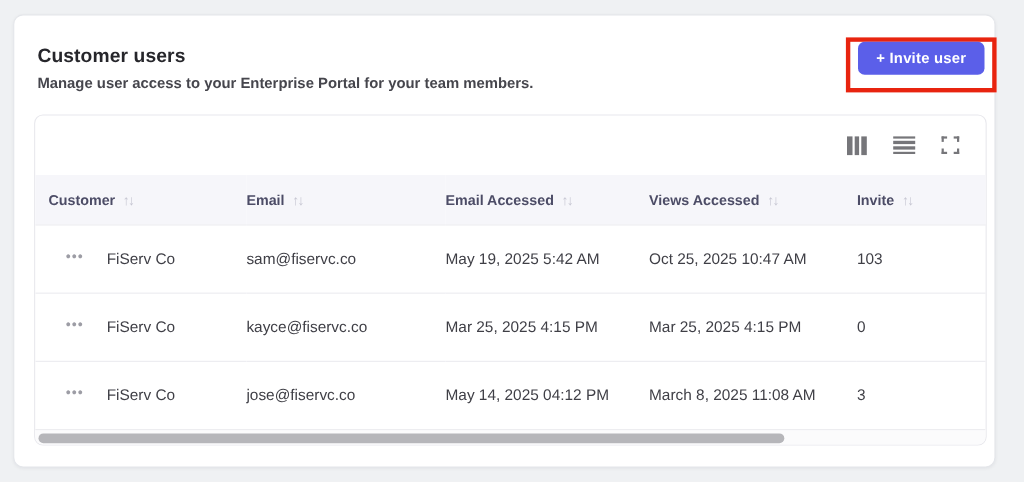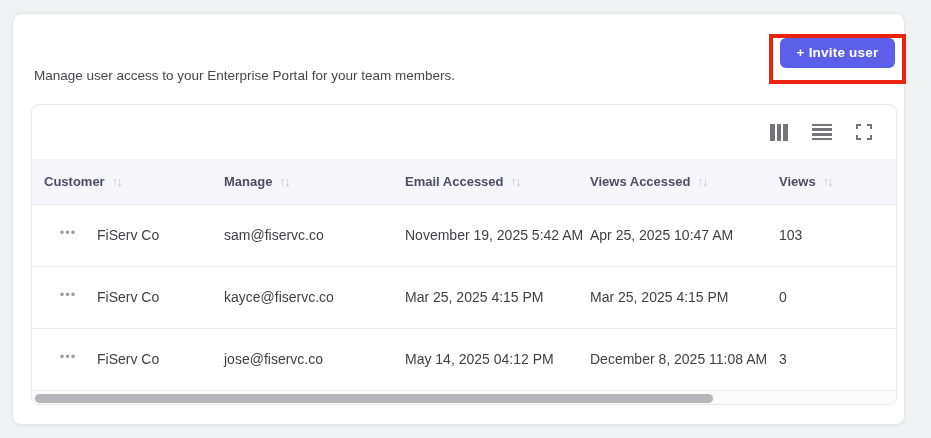--- a/index.html
+++ b/index.html
@@ -19,21 +19,21 @@
     border-radius: 9px;
     box-shadow: 0 1px 3px rgba(20,20,40,0.05);
   }
   .page-title {
     position: absolute; left: 21px; top: 26px;
     font-size: 17.5px; font-weight: bold; color: #26262b;
     letter-spacing: 0.1px;
   }
   .page-subtitle {
     position: absolute; left: 21px; top: 54px;
-    font-size: 13.5px; color: #46464d;
+    font-size: 13.5px; color: #46464d; font-weight: bold;
   }
   .annotation-box {
     position: absolute; top: 20px; right: -2px;
     width: 137px; height: 50px;
     border: 4px solid #e8240f;
     display: flex; align-items: flex-start; justify-content: center;
     background: #ffffff;
   }
   .invite-btn {
     background: #5b5fe9;
@@ -113,20 +113,21 @@
     width: 678px; height: 9px;
     background: #b6b6ba; border-radius: 5px;
     cursor: grab;
   }
 </style>
 </head>
 <body>
 
 <div class="card">
 
+  <div class="page-title">Customer users</div>
   <div class="page-subtitle">Manage user access to your Enterprise Portal for your team members.</div>
 
   <div class="annotation-box">
     <button class="invite-btn">+ Invite user</button>
   </div>
 
   <div class="table-shell">
 
     <div class="table-toolbar">
       <span class="tb-icon cols-icon">
@@ -153,37 +154,37 @@
         <colgroup>
             <col class="c1">
             <col class="c2">
             <col class="c3">
             <col class="c4">
             <col class="c5">
           </colgroup>
         <thead>
           <tr>
             <th class="first"><span>Customer</span><span class="sort-glyph">↑↓</span></th>
-            <th><span>Manage</span><span class="sort-glyph">↑↓</span></th>
+            <th><span>Email</span><span class="sort-glyph">↑↓</span></th>
             <th><span>Email Accessed</span><span class="sort-glyph">↑↓</span></th>
             <th><span>Views Accessed</span><span class="sort-glyph">↑↓</span></th>
-            <th><span>Views</span><span class="sort-glyph">↑↓</span></th>
+            <th><span>Invite</span><span class="sort-glyph">↑↓</span></th>
           </tr>
         </thead>
         <tbody>
           <tr>
             <td>
                 <span class="cust-cell">
                   <button class="row-menu-btn">•••</button>
                   <span>FiServ Co</span>
                 </span>
               </td>
             <td>sam@fiservc.co</td>
-            <td>November 19, 2025 5:42 AM</td>
-            <td>Apr 25, 2025 10:47 AM</td>
+            <td>May 19, 2025 5:42 AM</td>
+            <td>Oct 25, 2025 10:47 AM</td>
             <td>103</td>
           </tr>
           <tr>
             <td>
                 <span class="cust-cell">
                   <button class="row-menu-btn">•••</button>
                   <span>FiServ Co</span>
                 </span>
               </td>
             <td>kayce@fiservc.co</td>
@@ -193,21 +194,21 @@
           </tr>
           <tr>
             <td>
                 <span class="cust-cell">
                   <button class="row-menu-btn">•••</button>
                   <span>FiServ Co</span>
                 </span>
               </td>
             <td>jose@fiservc.co</td>
             <td>May 14, 2025 04:12 PM</td>
-            <td>December 8, 2025 11:08 AM</td>
+            <td>March 8, 2025 11:08 AM</td>
             <td>3</td>
           </tr>
         </tbody>
       </table>
     </div>
 
     <div class="hscrollbar">
       <div class="thumb"></div>
     </div>
 

